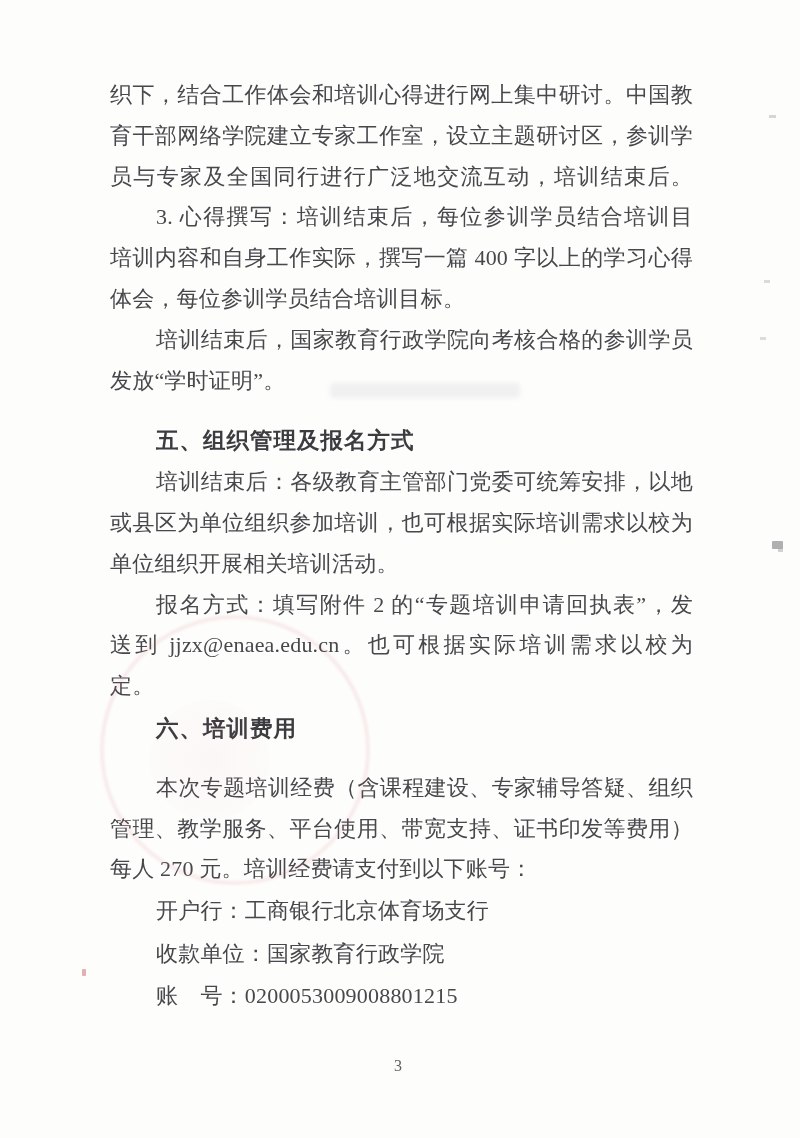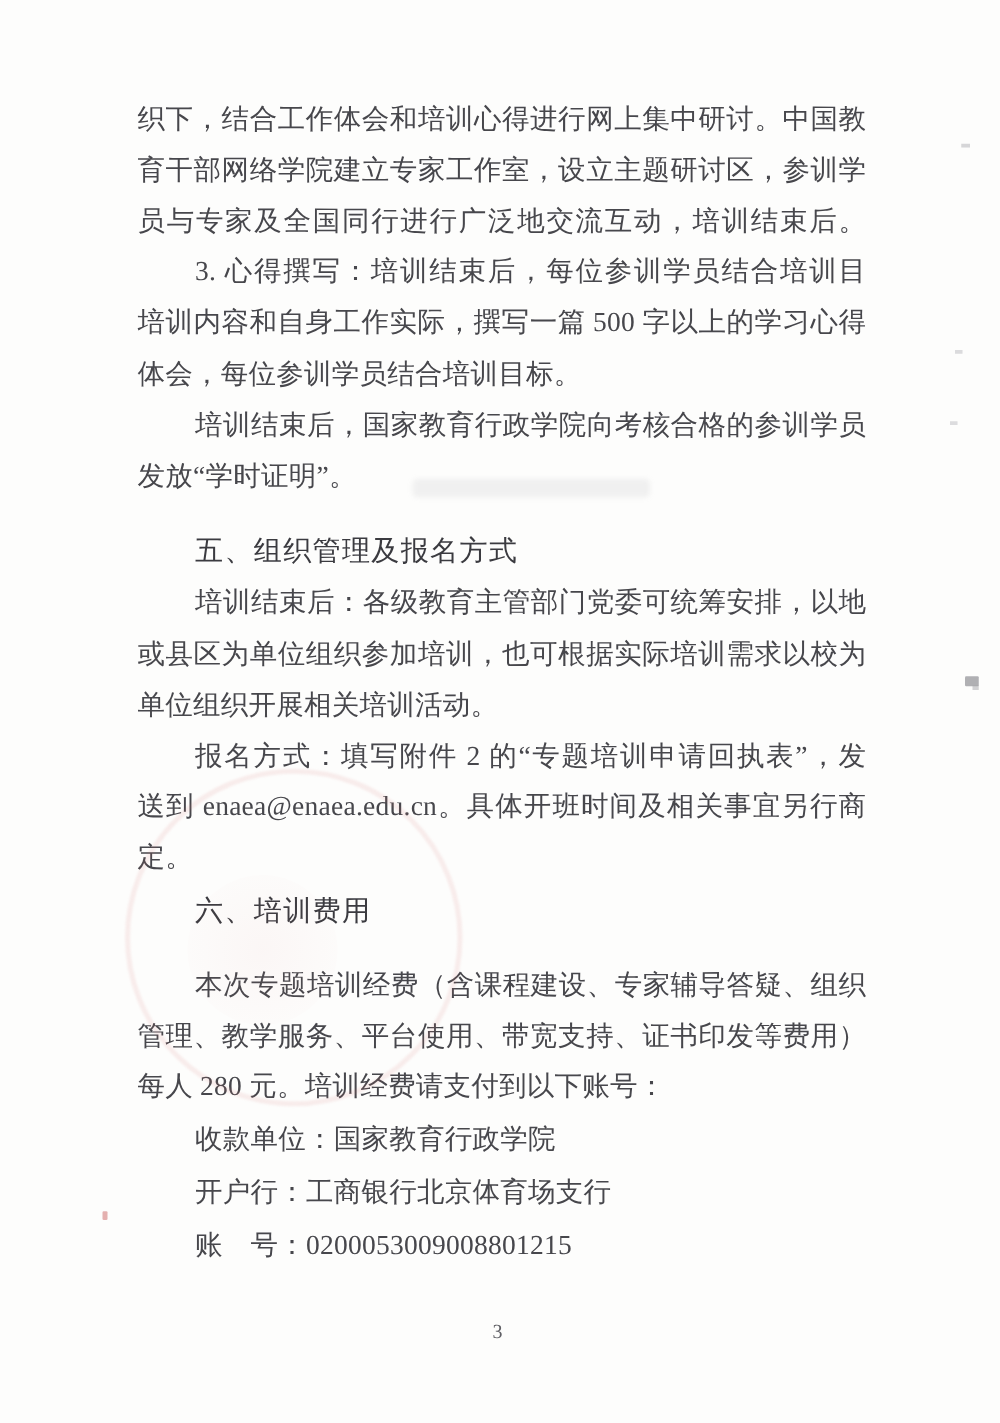--- a/index.html
+++ b/index.html
@@ -22,21 +22,21 @@
     height:40.8px;
     line-height:40.8px;
     font-size:22px;
     overflow:hidden;
     letter-spacing:0.2px;
   }
   .line.indent{text-indent:46px;}
   .line.full{text-align:justify;text-align-last:justify;text-justify:inter-character;}
   .heading-line{
     font-family:"Liberation Sans","DejaVu Sans",sans-serif;
-    font-weight:400;
+    font-weight:700;
     font-size:22.5px;
     color:#3b3b40;
     text-indent:46px;
     letter-spacing:1px;
   }
   [data-name="heading-section-5"]{margin-top:20px;}
   [data-name="heading-section-6"]{margin-top:2px;}
   [data-name="para-fee"]{margin-top:18px;}
   [data-name="payment-details"] .line{height:42.5px;line-height:42.5px;}
 
@@ -84,51 +84,51 @@
 <div data-name="document-page">
 
   <div id="doc-body" data-name="document-body">
       <div class="block" data-name="para-online-discussion">
         <div class="line full" data-name="text-line">织下，结合工作体会和培训心得进行网上集中研讨。中国教</div>
         <div class="line full" data-name="text-line">育干部网络学院建立专家工作室，设立主题研讨区，参训学</div>
         <div class="line full" data-name="text-line">员与专家及全国同行进行广泛地交流互动，培训结束后。</div>
       </div>
       <div class="block" data-name="para-xinde-writing">
         <div class="line indent full" data-name="text-line">3. 心得撰写：培训结束后，每位参训学员结合培训目标、</div>
-        <div class="line full" data-name="text-line">培训内容和自身工作实际，撰写一篇 500 字以上的学习心得</div>
+        <div class="line full" data-name="text-line">培训内容和自身工作实际，撰写一篇 400 字以上的学习心得</div>
         <div class="line" data-name="text-line">体会，每位参训学员结合培训目标。</div>
       </div>
       <div class="block" data-name="para-certificate">
         <div class="line indent full" data-name="text-line">培训结束后，国家教育行政学院向考核合格的参训学员</div>
         <div class="line" data-name="text-line">发放“学时证明”。</div>
       </div>
       <div class="block" data-name="heading-section-5">
         <div class="line heading-line" data-name="section-heading">五、组织管理及报名方式</div>
       </div>
       <div class="block" data-name="para-organization">
         <div class="line indent full" data-name="text-line">培训结束后：各级教育主管部门党委可统筹安排，以地市</div>
         <div class="line full" data-name="text-line">或县区为单位组织参加培训，也可根据实际培训需求以校为</div>
         <div class="line" data-name="text-line">单位组织开展相关培训活动。</div>
       </div>
       <div class="block" data-name="para-registration">
         <div class="line indent full" data-name="text-line">报名方式：填写附件 2 的“专题培训申请回执表”，发</div>
-        <div class="line full" data-name="text-line">送到 enaea@enaea.edu.cn。具体开班时间及相关事宜另行商</div>
+        <div class="line full" data-name="text-line">送到 jjzx@enaea.edu.cn。也可根据实际培训需求以校为</div>
         <div class="line" data-name="text-line">定。</div>
       </div>
       <div class="block" data-name="heading-section-6">
         <div class="line heading-line" data-name="section-heading">六、培训费用</div>
       </div>
       <div class="block" data-name="para-fee">
         <div class="line indent full" data-name="text-line">本次专题培训经费（含课程建设、专家辅导答疑、组织</div>
         <div class="line full" data-name="text-line">管理、教学服务、平台使用、带宽支持、证书印发等费用）</div>
-        <div class="line" data-name="text-line">每人 280 元。培训经费请支付到以下账号：</div>
+        <div class="line" data-name="text-line">每人 270 元。培训经费请支付到以下账号：</div>
       </div>
       <div class="block" data-name="payment-details">
+        <div class="line indent" data-name="text-line">开户行：工商银行北京体育场支行</div>
         <div class="line indent" data-name="text-line">收款单位：国家教育行政学院</div>
-        <div class="line indent" data-name="text-line">开户行：工商银行北京体育场支行</div>
         <div class="line indent" data-name="text-line">账　号：0200053009008801215</div>
       </div>
     </div>
 
   <div class="page-number" data-name="page-number">3</div>
 
   <div class="artifact seal-ring" data-name="seal-bleed-artifact"></div>
   <div class="artifact seal-smudge" data-name="seal-smudge-artifact"></div>
   <div class="artifact ghost-smudge" data-name="ghost-text-artifact"></div>
   <div class="artifact speck-dark" data-name="scan-speck-artifact"></div>

